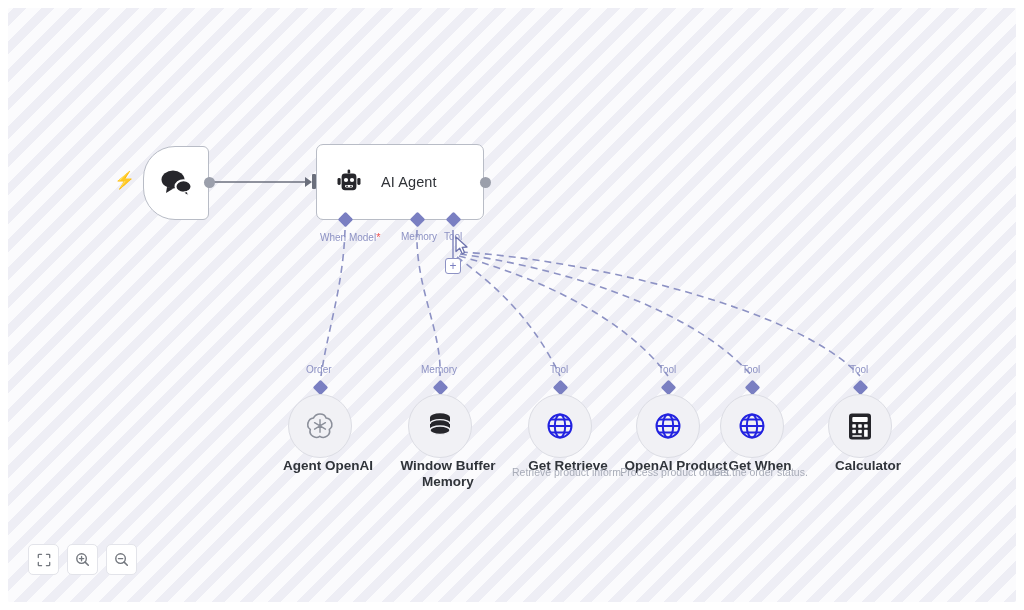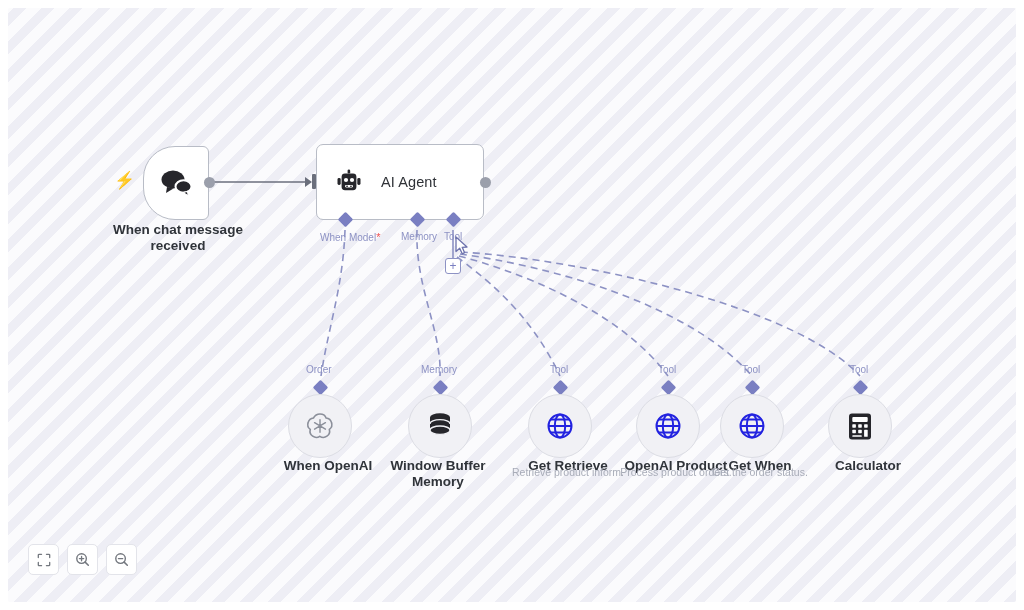--- a/index.html
+++ b/index.html
@@ -215,22 +215,20 @@
       <div class="trigger-box" style="left:6px; top:2px;">
         <svg width="36" height="30" viewBox="0 0 36 30">
           <ellipse cx="15" cy="11.5" rx="11.5" ry="9" fill="#26262b"></ellipse>
           <path d="M9 19 L8 25 L15.5 20.5 Z" fill="#26262b"></path>
           <ellipse cx="25.5" cy="18.5" rx="8" ry="6.2" fill="#26262b" stroke="#ffffff" stroke-width="2"></ellipse>
           <path d="M29.5 23.5 L30.5 28 L25 24.5 Z" fill="#26262b" stroke="#ffffff" stroke-width="1.2"></path>
         </svg>
       </div>
       <div class="port-dot" style="left:67px; top:33px;"></div>
     </div>
-    <div class="caption" style="left:95px; top:214px; width:150px;">When chat message
-received</div>
 
     <div class="node" style="left:300px; top:136px; width:180px; height:90px;">
 
       <div class="port-arrow" style="left:-3px; top:33px;"></div>
       <div class="port-bar" style="left:4px; top:30px;"></div>
 
       <div class="agent-box" style="left:8px; top:0px;">
         <svg width="28" height="26" viewBox="0 0 28 26">
           <rect x="2.5" y="9" width="3.2" height="7" rx="1.4" fill="#26262b"></rect>
           <rect x="22.3" y="9" width="3.2" height="7" rx="1.4" fill="#26262b"></rect>
@@ -268,36 +266,36 @@
     <div class="node" style="left:280px; top:368px;">
       <div class="port-label" style="left:18px; top:-12px;">Order</div>
       <div class="diamond" style="left:27px; top:6px;"></div>
       <div class="circle-node" style="left:0px; top:18px;">
         <svg width="30" height="30" viewBox="0 0 32 32">
           <path d="M16 3.2c-3 0-5.6 1.7-6.9 4.2-2.8.3-5.1 2.3-5.8 5-.9 2.7.1 5.6 2.3 7.3-.7 2.7.3 5.6 2.6 7.2 2.3 1.6 5.3 1.6 7.6.1 2.3 1.5 5.3 1.5 7.6-.1 2.3-1.6 3.3-4.5 2.6-7.2 2.2-1.7 3.2-4.6 2.3-7.3-.7-2.7-3-4.7-5.8-5C21.6 4.9 19 3.2 16 3.2z" fill="none" stroke="#8b8f9a" stroke-width="1.7"></path>
           <path d="M16 9.3v13.4M10.2 12.4l11.6 7M10.2 19.4l11.6-7" fill="none" stroke="#8b8f9a" stroke-width="1.5" stroke-linecap="round"></path>
         </svg>
       </div>
     </div>
-    <div class="caption" style="left:245px; top:450px; width:150px;">When OpenAI</div>
+    <div class="caption" style="left:245px; top:450px; width:150px;">Agent OpenAI</div>
 
     <div class="node" style="left:400px; top:368px;">
       <div class="port-label" style="left:13px; top:-12px;">Memory</div>
       <div class="diamond" style="left:27px; top:6px;"></div>
       <div class="circle-node" style="left:0px; top:18px;">
         <svg width="28" height="30" viewBox="0 0 28 30">
           <ellipse cx="14" cy="6.5" rx="10" ry="4.2" fill="#26262b"></ellipse>
           <path d="M4 6.5v6c0 2.3 4.5 4.2 10 4.2s10-1.9 10-4.2v-6" fill="#26262b"></path>
           <ellipse cx="14" cy="12.8" rx="10" ry="4.2" fill="#26262b" stroke="#f1f1f5" stroke-width="1.4"></ellipse>
           <path d="M4 13v6c0 2.3 4.5 4.2 10 4.2s10-1.9 10-4.2v-6" fill="#26262b"></path>
           <ellipse cx="14" cy="19.2" rx="10" ry="4.2" fill="#26262b" stroke="#f1f1f5" stroke-width="1.4"></ellipse>
         </svg>
       </div>
     </div>
-    <div class="caption" style="left:355px; top:450px; width:150px;">Window Buffer
+    <div class="caption" style="left:365px; top:450px; width:150px;">Window Buffer
 Memory</div>
 
     <div class="node" style="left:520px; top:368px;">
       <div class="port-label" style="left:22px; top:-12px;">Tool</div>
       <div class="diamond" style="left:27px; top:6px;"></div>
       <div class="circle-node" style="left:0px; top:18px;">
         <svg width="28" height="28" viewBox="0 0 28 28">
           <circle cx="14" cy="14" r="11.5" fill="none" stroke="#2323e0" stroke-width="2"></circle>
           <ellipse cx="14" cy="14" rx="5.2" ry="11.5" fill="none" stroke="#2323e0" stroke-width="2"></ellipse>
           <path d="M2.5 14h23M4.3 7.6h19.4M4.3 20.4h19.4" fill="none" stroke="#2323e0" stroke-width="2"></path>

